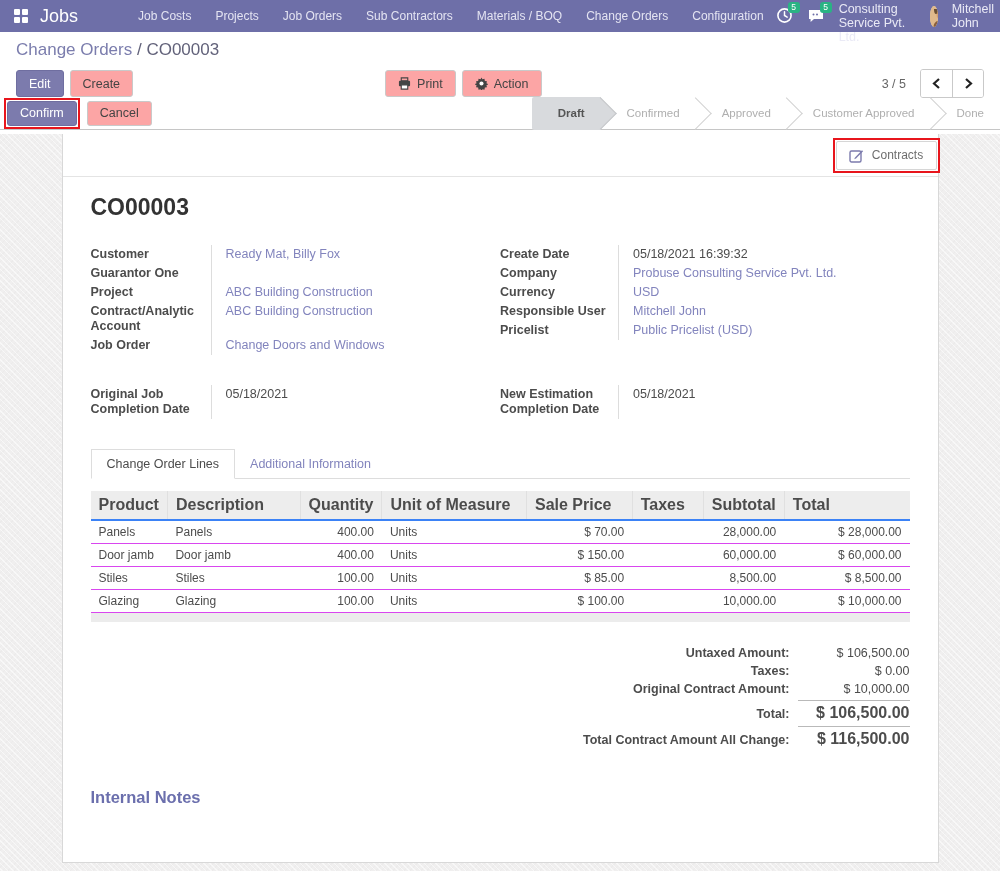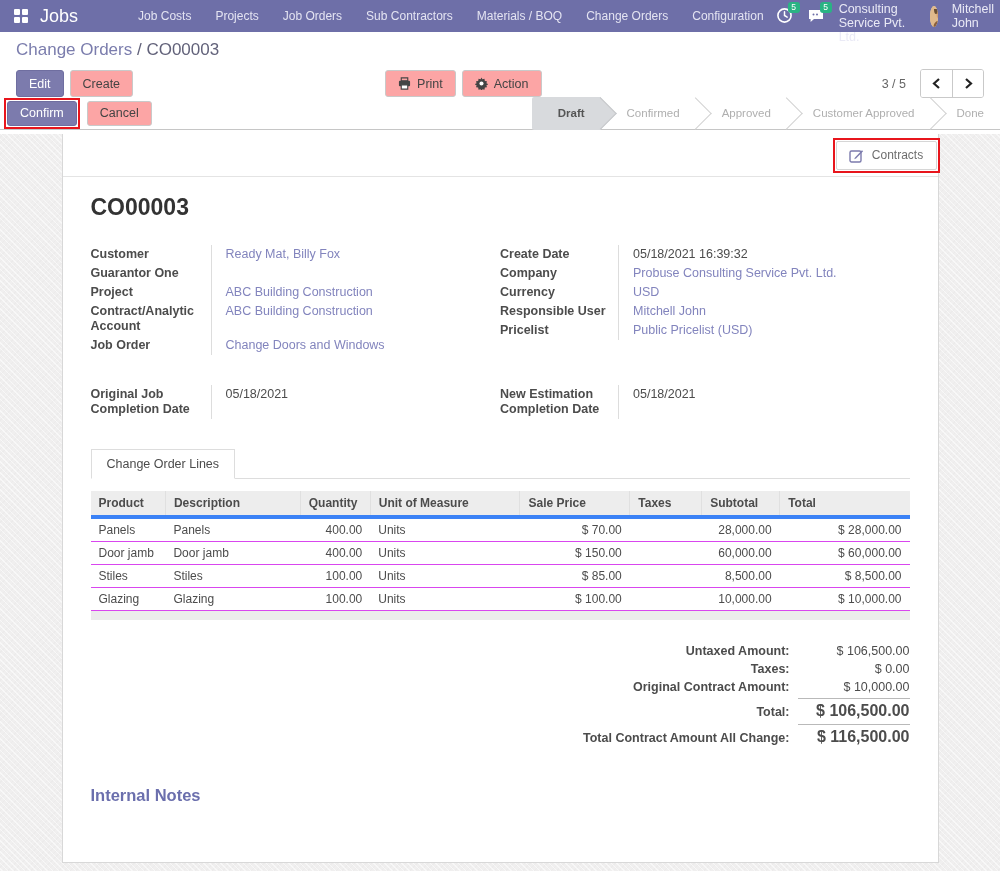--- a/index.html
+++ b/index.html
@@ -88,22 +88,22 @@
 
   .dates-group { display:flex; margin-top:30px; }
 
   .tabs { margin-top:30px; border-bottom:1px solid #ddd; display:flex; align-items:flex-end; }
   .tab { font-size:12.5px; padding:7px 15px; cursor:pointer; }
   .tab.active { border:1px solid #ddd; border-bottom:1px solid #fff; margin-bottom:-1px;
     background:#fff; color:#4c4c4c; }
   .tab.inactive { color:#8284bd; }
 
   table.lines { width:100%; border-collapse:collapse; margin-top:12px; }
-  table.lines th { background:#ededed; font-size:12px; font-weight:bold; color:#4c4c4c;
-    padding:5px 8px; text-align:left; border-bottom:4px solid #3b82f6; border-right:1px solid #e0e0e0; }
+  table.lines th { background:#ededed; font-size:16px; font-weight:bold; color:#4c4c4c;
+    padding:5px 8px; text-align:left; border-bottom:2px solid #3b82f6; border-right:1px solid #e0e0e0; }
   table.lines th:last-child { border-right:none; }
   table.lines td { font-size:12px; color:#4c4c4c; padding:4px 8px; border-bottom:1px solid #d946ef; }
   .num { text-align:right; }
   .tbl-foot { height:9px; background:#ececec; }
 
   .totals { margin-top:22px; }
   .t-row { display:flex; justify-content:flex-end; align-items:baseline; padding:2px 0; }
   .t-label { font-size:12.5px; font-weight:bold; color:#4c4c4c; }
   .t-value { width:112px; text-align:right; font-size:12.5px; color:#4c4c4c; margin-left:8px; }
   .t-row.big .t-value { font-size:16px; font-weight:bold; border-top:1px solid #b9b9b9; padding-top:3px; }
@@ -292,20 +292,21 @@
         <div class="fg-col right">
           <div class="f-row">
               <div class="f-label">New Estimation Completion Date</div>
               <div class="f-value">05/18/2021</div>
             </div>
         </div>
       </div>
 
       <div class="tabs">
         <div class="tab active">Change Order Lines</div>
+        <div class="tab inactive">Additional Information</div>
       </div>
 
       <table class="lines">
         <colgroup>
           <col style="width:75px">
             <col style="width:135px">
             <col style="width:70px">
             <col style="width:150px">
           <col style="width:110px">
             <col style="width:72px">

